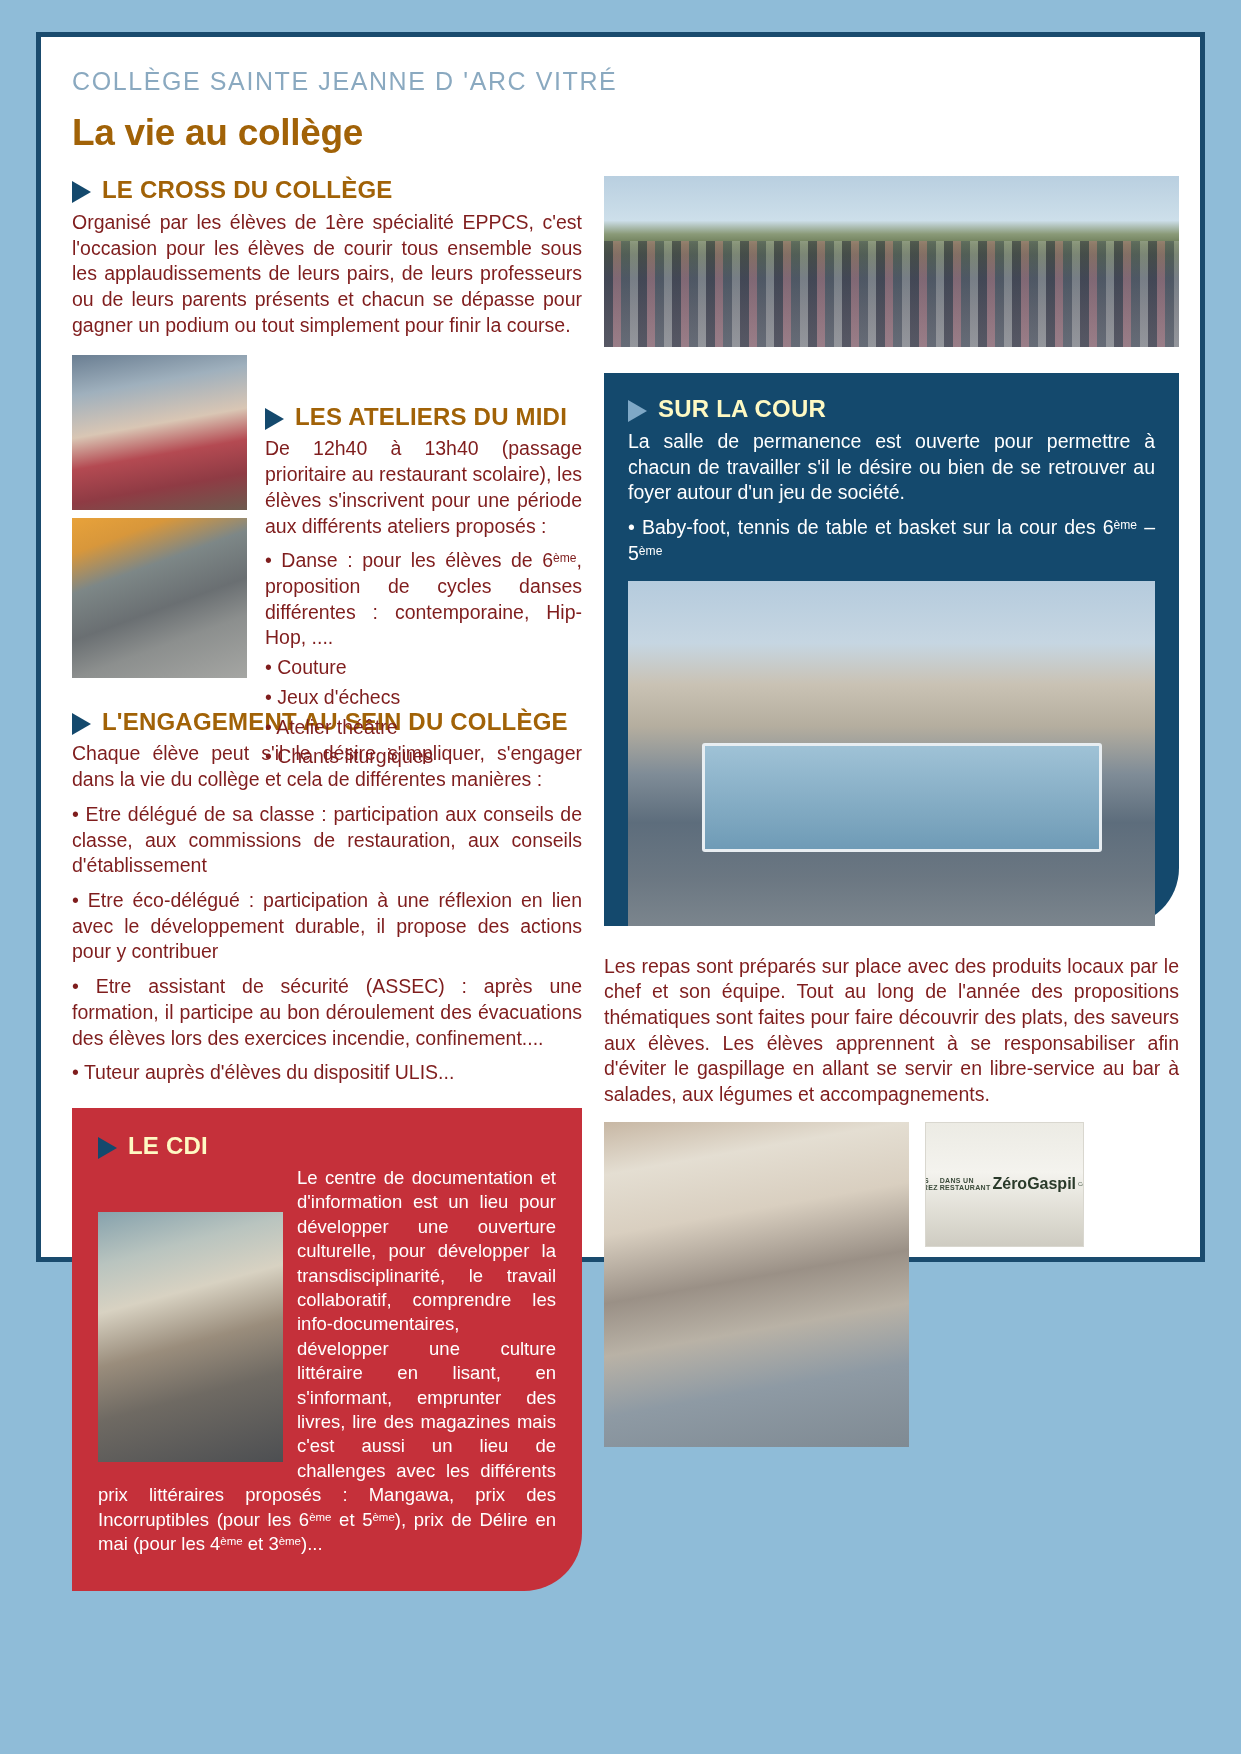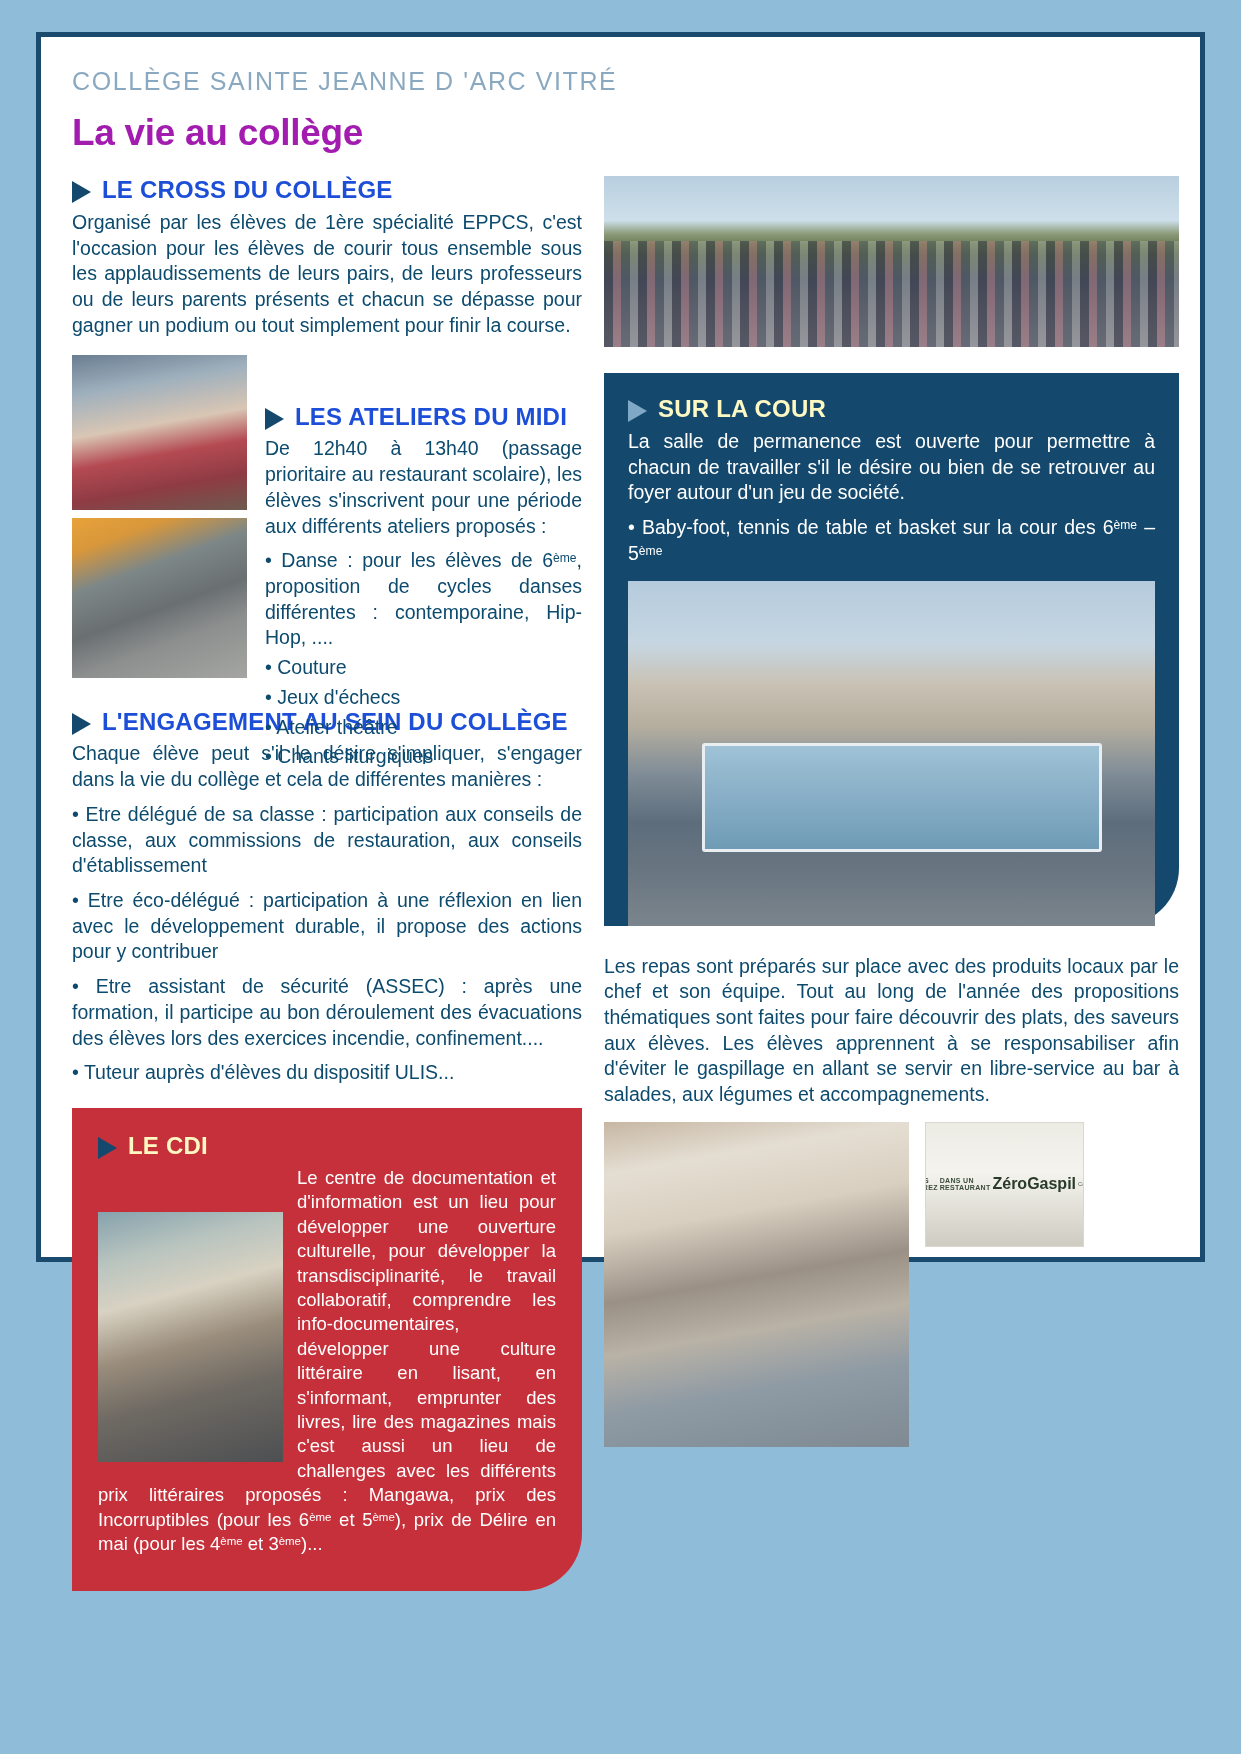--- a/index.html
+++ b/index.html
@@ -36,21 +36,21 @@
     font-size: 25px;
     letter-spacing: 1.6px;
     color: #8aa9c0;
     font-weight: 400;
     margin: 0 0 16px 0;
     white-space: nowrap;
   }
   .page-title {
     font-size: 37px;
     font-weight: bold;
-    color: #a21caf;
+    color: #a16207;
     margin: 0 0 22px 0;
     letter-spacing: -0.3px;
   }
 
   .sec-head {
     display: flex;
     align-items: flex-start;
     gap: 11px;
     margin: 0 0 6px 0;
   }
@@ -60,31 +60,31 @@
     border-left: 19px solid #14496d;
     border-top: 11px solid transparent;
     border-bottom: 11px solid transparent;
     flex: 0 0 auto;
     margin-top: 5px;
   }
   .tri.light { border-left-color: #7fa8c6; }
   .sec-title {
     font-size: 24px;
     font-weight: bold;
-    color: #1d4ed8;
+    color: #a16207;
     letter-spacing: 0.2px;
     line-height: 1.16;
   }
   .sec-title.white { color: #fef9c3; }
 
   
   p.body {
     font-size: 19.5px;
     line-height: 1.32;
-    color: #0c4a6e;
+    color: #7f1d1d;
     margin: 0 0 9px 0;
     text-align: justify;
   }
   p.body.tight { margin-bottom: 4px; }
   p.body.white { color: #ffffff; }
   sup { font-size: 0.62em; vertical-align: 0.42em; }
 
   
   .cols {
     position: relative;

